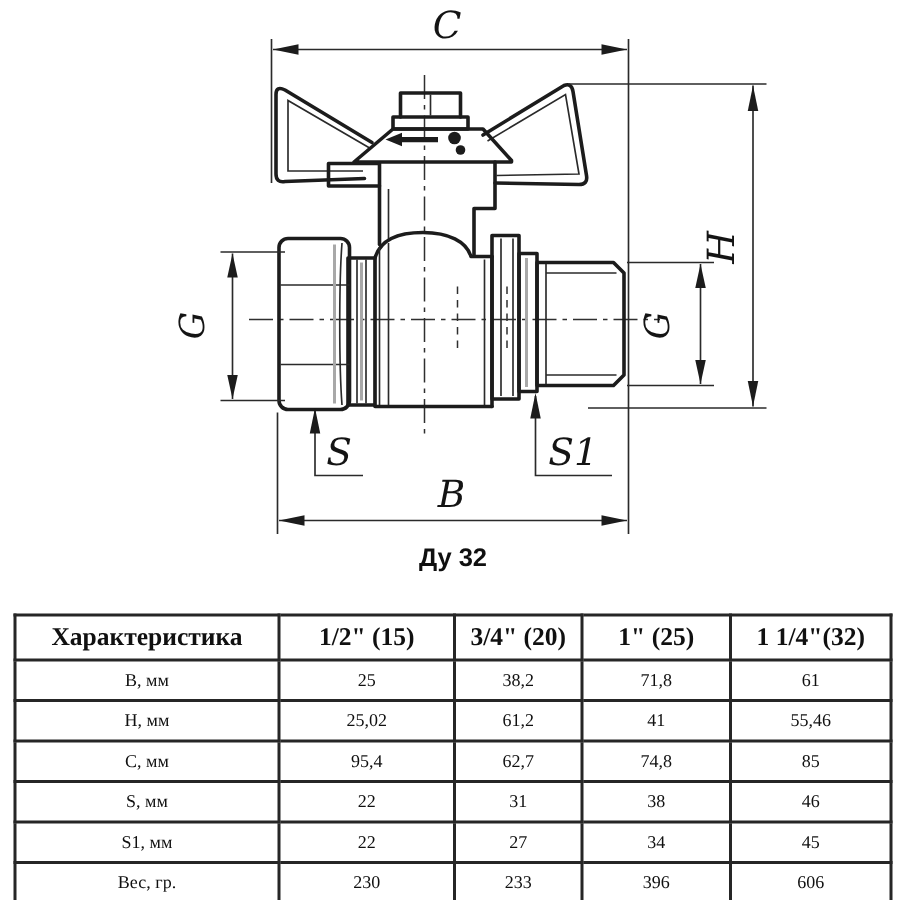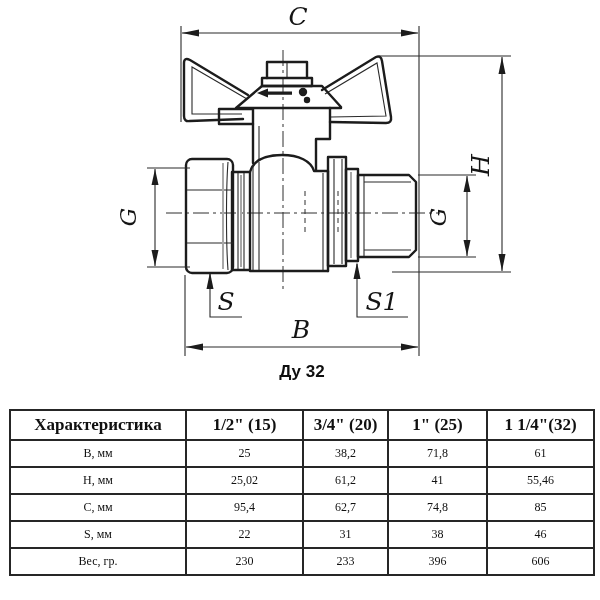--- a/index.html
+++ b/index.html
@@ -196,20 +196,27 @@
         <td>85</td>
       </tr>
       <tr>
         <td>S, мм</td>
         <td>22</td>
         <td>31</td>
         <td>38</td>
         <td>46</td>
       </tr>
       <tr>
+        <td>S1, мм</td>
+        <td>22</td>
+        <td>27</td>
+        <td>34</td>
+        <td>45</td>
+      </tr>
+      <tr>
         <td>Вес, гр.</td>
         <td>230</td>
         <td>233</td>
         <td>396</td>
         <td>606</td>
       </tr>
     </tbody>
   </table>
 </div>
 

